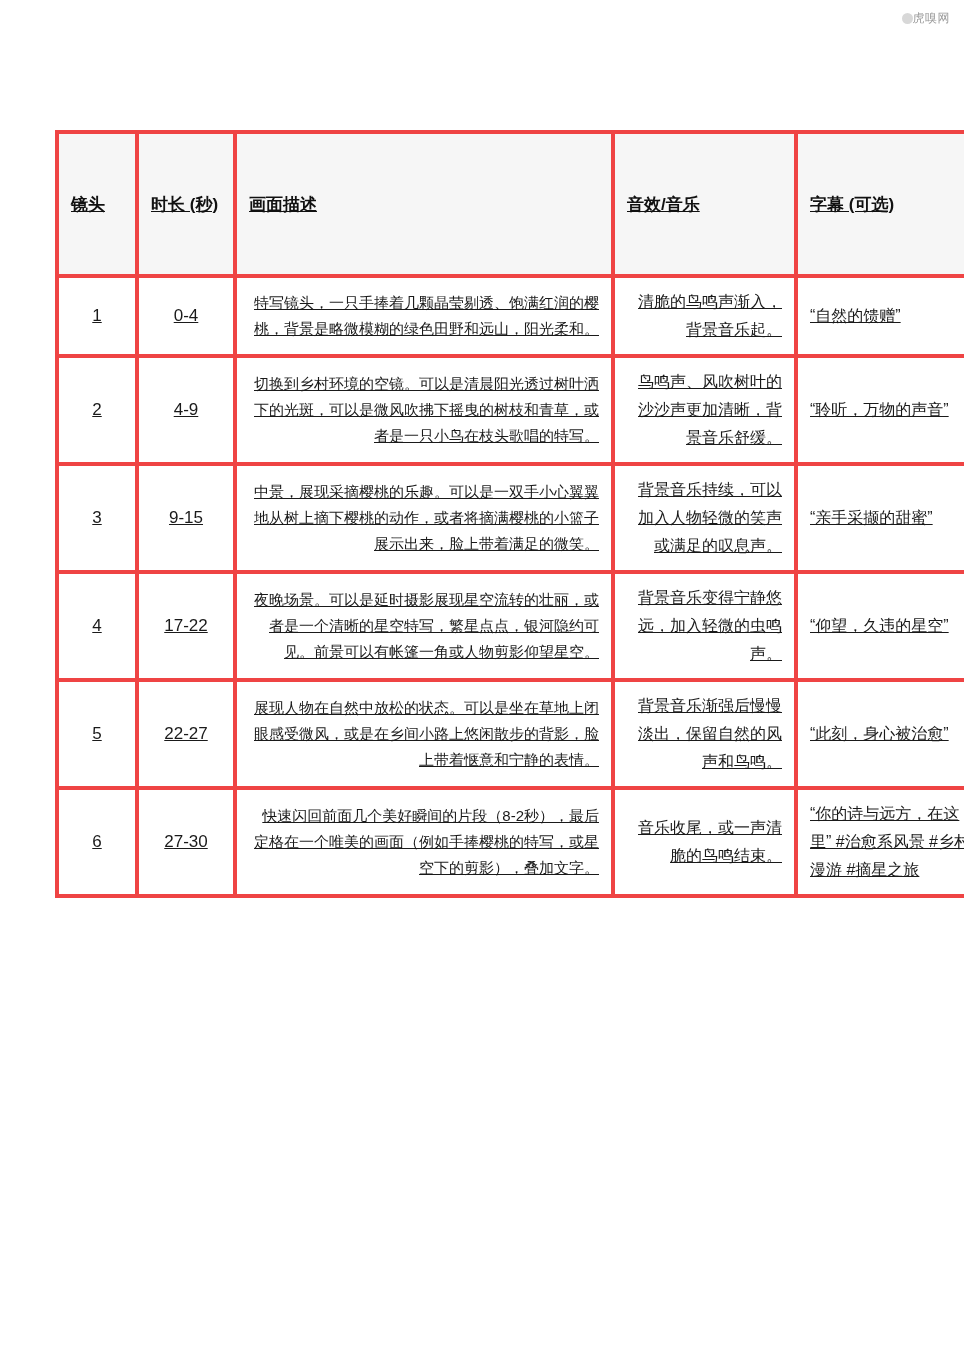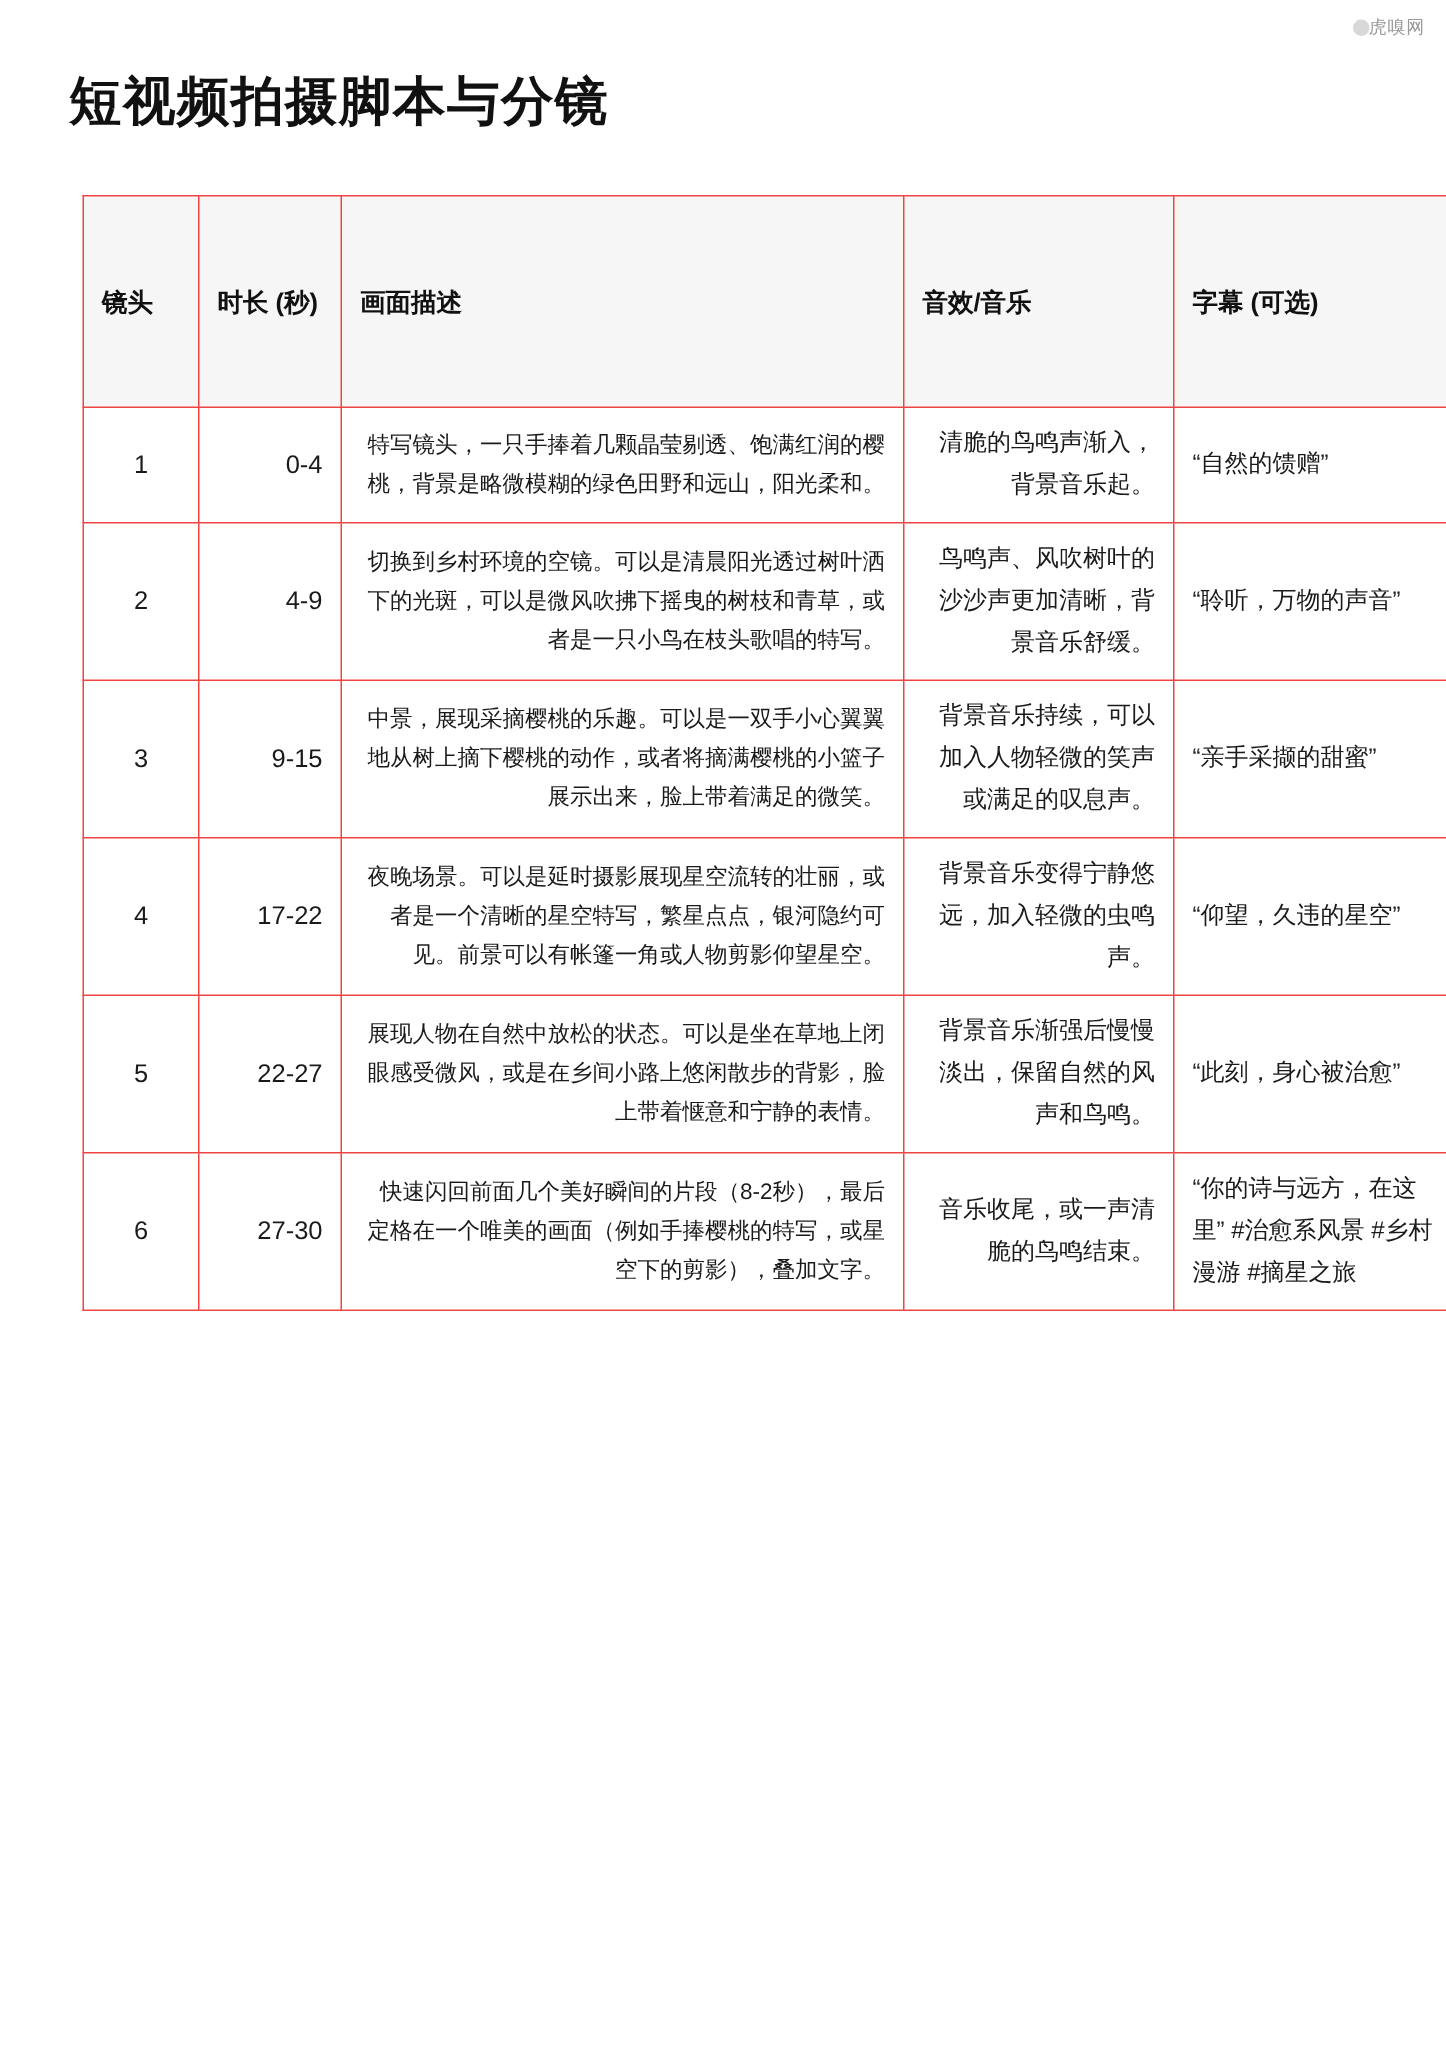--- a/index.html
+++ b/index.html
@@ -57,23 +57,24 @@
     position: absolute;
     left: 55px;
     top: 130px;
     width: 855px;
     border-collapse: collapse;
     table-layout: fixed;
     background: #ffffff;
   }
   table.script th,
   table.script td {
-    border: 1px solid #ef4444;
+    border: 4px solid #ef4444;
     vertical-align: middle;
     padding: 10px 12px;
+    text-decoration: underline;
   }
   table.script thead th {
     background: #f6f6f6;
     font-weight: bold;
     font-size: 17px;
     color: #111111;
     text-align: left;
     height: 120px;
   }
   th.c-shot   { width: 52px;  text-align: center; }
@@ -81,21 +82,21 @@
   th.c-desc   { width: 350px; }
   th.c-audio  { width: 155px; }
   th.c-sub    { width: 170px; }
 
   td.shot {
     text-align: center;
     font-size: 17px;
   }
   td.dur {
     font-size: 17px;
-    text-align: right;
+    text-align: center;
     padding-left: 14px;
   }
   td.desc {
     font-size: 15px;
     line-height: 1.75;
     text-align: right;
   }
   td.audio {
     font-size: 16px;
     line-height: 1.75;
@@ -140,21 +141,20 @@
 </head>
 <body>
 
 <div class="page">
 
   <div class="wm-top">
     <span class="dot"></span>
     <span>虎嗅网</span>
   </div>
 
-  <h1 class="title">短视频拍摄脚本与分镜</h1>
 
   <table class="script">
     <thead>
       <tr>
         <th class="c-shot">镜头</th>
         <th class="c-dur">时长 (秒)</th>
         <th class="c-desc">画面描述</th>
         <th class="c-audio">音效/音乐</th>
         <th class="c-sub">字幕 (可选)</th>
 

